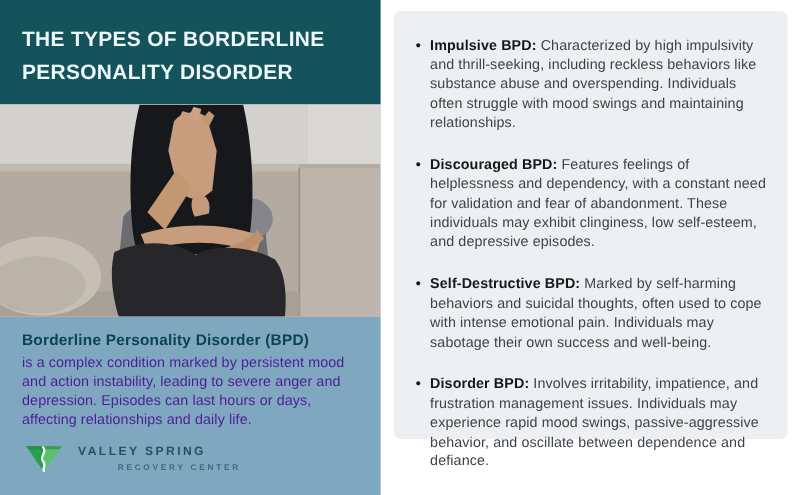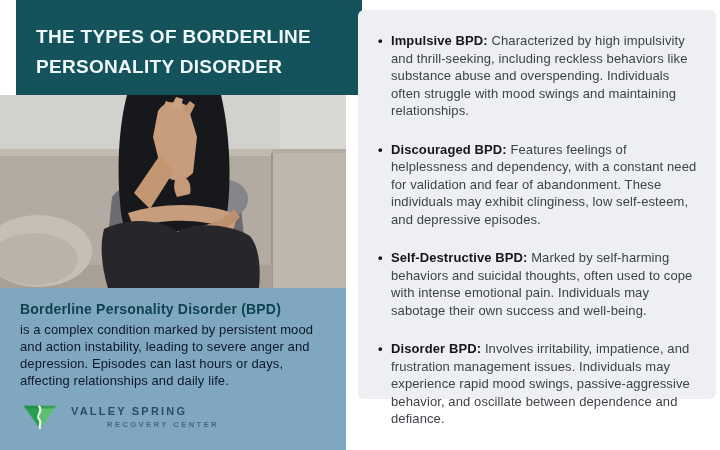--- a/index.html
+++ b/index.html
@@ -8,21 +8,21 @@
     width: 720px; height: 450px;
     font-family: "Liberation Sans", "DejaVu Sans", sans-serif;
     position: relative; overflow: hidden;
   }
   .canvas { position: absolute; inset: 0; background: #ffffff; }
 
   
   .left-col { position: absolute; left: 0; top: 0; width: 346px; height: 450px; }
 
   .title-block {
-    position: absolute; left: 16px; top: 0; width: 346px; height: 95px;
+    position: absolute; left: 0; top: 0; width: 346px; height: 95px;
     background: #14535b; padding: 22px 18px 0 20px;
   }
   .title-block h1 {
     color: #eff8f8; font-size: 19px; line-height: 30px;
     font-weight: 700; letter-spacing: 0.3px;
   }
 
   .photo {
     position: absolute; left: 0; top: 95px; width: 346px; height: 193px;
     overflow: hidden; background: #cfccc8;
@@ -31,21 +31,21 @@
 
   .summary {
     position: absolute; left: 0; top: 288px; width: 346px; height: 174px;
     background: #7fa8c0; padding: 13px 20px 0 20px;
   }
   .summary-heading {
     color: #0d4250; font-size: 14px; font-weight: 700;
     letter-spacing: 0.2px; margin-bottom: 4px;
   }
   .summary-body {
-    color: #0f172a; font-size: 13px; line-height: 17px; letter-spacing: 0.1px;
+    color: #4c1d95; font-size: 13px; line-height: 17px; letter-spacing: 0.1px;
   }
 
   .logo-row { display: flex; align-items: center; margin-top: 13px; }
   .logo-icon { width: 36px; height: 29px; margin-left: 2px; flex: 0 0 auto; }
   .logo-text { margin-left: 13px; display: flex; flex-direction: column; justify-content: flex-end; }
   .logo-name {
     color: #2b4d62; font-size: 11px; font-weight: 700; letter-spacing: 2.2px;
   }
   .logo-sub {
     color: #45687e; font-size: 7.5px; font-weight: 700; letter-spacing: 2.5px; margin-top: 3px; padding-left: 36px;

